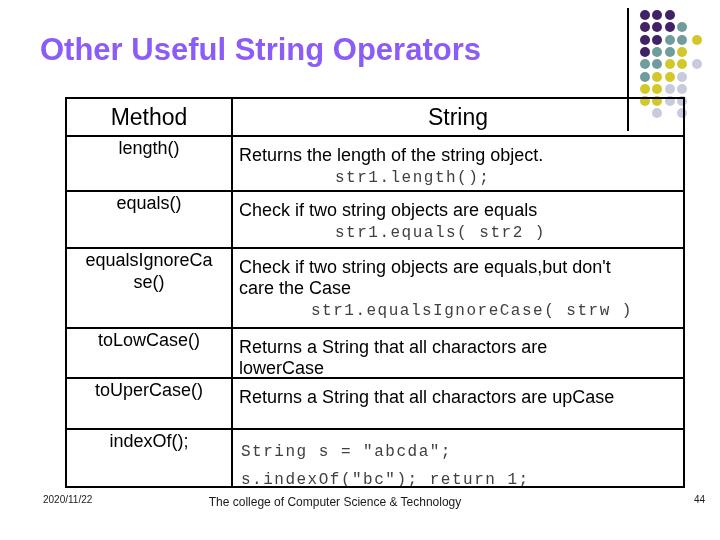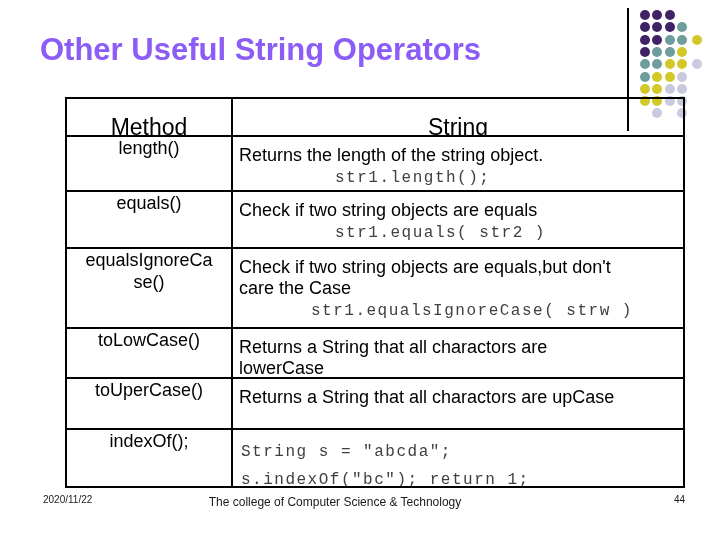--- a/index.html
+++ b/index.html
@@ -13,35 +13,35 @@
   .vline{position:absolute;left:627px;top:8px;width:2px;height:123px;background:#000;z-index:1;}
   .dots{position:absolute;left:0;top:0;width:720px;height:540px;z-index:1;pointer-events:none;}
   .dot{position:absolute;width:10px;height:10px;border-radius:50%;}
 
   
   .tbl{position:absolute;left:65px;top:97px;width:618px;z-index:2;
        display:grid;grid-template-columns:166px 452px;
        grid-template-rows:38px 55px 57px 80px 50px 51px 58px;
        border-top:2px solid #000;border-left:2px solid #000;background:transparent;}
   .cell{border-right:2px solid #000;border-bottom:2px solid #000;box-sizing:border-box;overflow:hidden;}
-  .hcell{font-size:23px;text-align:center;padding-top:15px;}
+  .hcell{font-size:23px;text-align:center;padding-top:5px;}
   .mcell{font-size:18px;line-height:22px;text-align:center;white-space:pre-line;}
   .gcell{font-size:18px;line-height:21px;padding:8px 2px 0 6px;}
   .gtext{white-space:pre-line;}
   .code{font-family:"Liberation Mono","DejaVu Sans Mono",monospace;
         font-size:16px;letter-spacing:1.5px;color:#404040;line-height:25px;white-space:nowrap;}
   .indent1{padding-left:96px;}
   .indent2{padding-left:72px;}
   .codeblock .code{line-height:28px;padding-left:2px;}
 
   
   .footer-date{position:absolute;left:43px;top:494px;font-size:10px;color:#1a1a1a;}
   .footer-center{position:absolute;left:160px;top:495px;width:350px;text-align:center;
                  font-size:12px;color:#1a1a1a;}
-  .footer-page{position:absolute;left:674px;top:494px;font-size:10px;color:#1a1a1a;}
+  .footer-page{position:absolute;left:694px;top:494px;font-size:10px;color:#1a1a1a;}
 </style>
 </head>
 <body>
 
 <div class="dots">
     <div class="dot" style="left: 640px; top: 10px; background: rgb(64, 35, 102);"></div>
     <div class="dot" style="left: 652px; top: 10px; background: rgb(64, 35, 102);"></div>
     <div class="dot" style="left: 665px; top: 10px; background: rgb(64, 35, 102);"></div>
     <div class="dot" style="left: 640px; top: 22px; background: rgb(64, 35, 102);"></div>
     <div class="dot" style="left: 652px; top: 22px; background: rgb(64, 35, 102);"></div>

